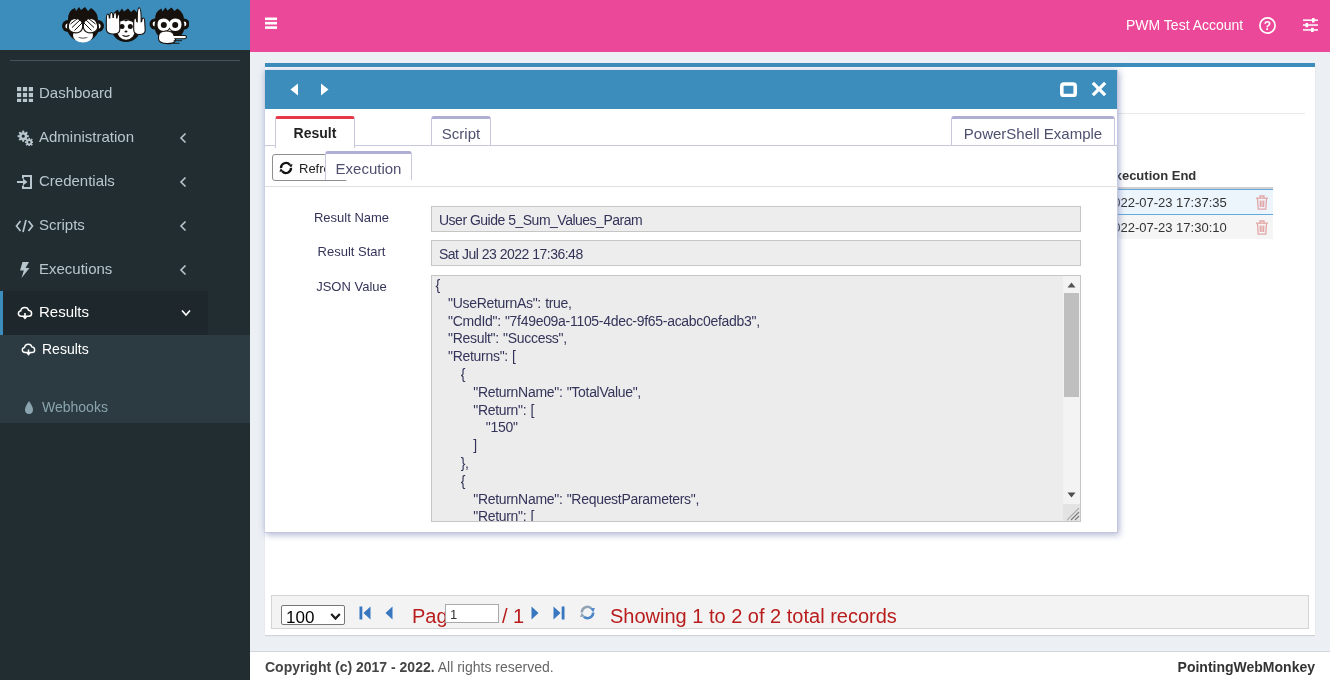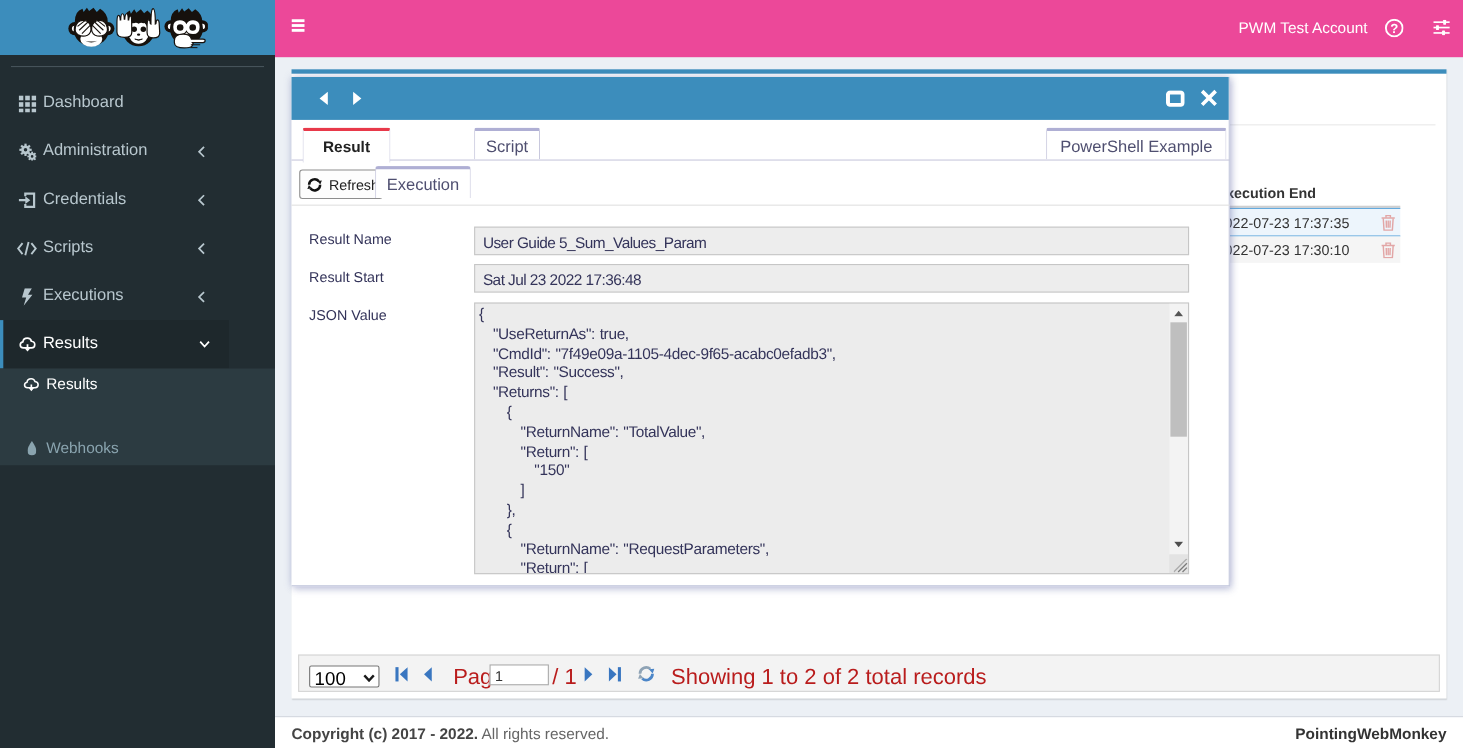--- a/index.html
+++ b/index.html
@@ -56,21 +56,21 @@
 #modal { left:265px; top:70px; width:853px; height:463px; background:#fff; border-right:1px solid #c3c7dd; border-bottom:1px solid #c3c7dd; box-shadow:0 0 7px rgba(110,120,175,0.42), 2px 3px 6px rgba(110,120,175,0.25); }
 #mtitle { position:absolute; left:0; top:0; width:100%; height:39px; background:#3c8dbc; }
 #mtitle .ttl { position:absolute; left:87px; top:11px; color:#fff; font-size:15px; font-weight:400; letter-spacing:-0.05px; }
 .tab { position:absolute; top:45.5px; height:29px; z-index:1; background:#fff; border:1px solid #c8c8dd; border-top:3px solid #afafd4; border-bottom:none; border-radius:3px 3px 0 0; color:#4f4f70; font-size:15px; }
 .tab.active { border-top:3px solid #e8394a; color:#222; z-index:3; height:32.5px; font-weight:bold; font-size:14px; }
 .tab span { position:absolute; left:0; right:0; top:6px; text-align:center; z-index:4; }
 #tabline { position:absolute; left:0; top:74.5px; width:853px; height:1px; background:#c8c8dd; z-index:2; }
 #btn-refresh { position:absolute; left:7px; top:84px; width:76px; height:27px; background:#fdfdfd; border:1px solid #8e8e8e; border-radius:3px; }
 #btn-refresh span { position:absolute; left:26px; top:6px; font-size:13px; color:#222; }
 #toolline { position:absolute; left:0; top:116px; width:853px; height:1px; background:#e0e0e0; }
-.frmlabel { position:absolute; width:141px; text-align:left; color:#34345a; font-size:13px; }
+.frmlabel { position:absolute; width:141px; text-align:center; color:#34345a; font-size:13px; }
 .frminput { position:absolute; left:166px; width:650px; height:26px; background:#ededed; border:1px solid #c6c6c6; }
 .frminput span { position:absolute; left:7px; top:5px; font-size:14px; letter-spacing:-0.5px; color:#34345a; }
 #jsonarea { position:absolute; left:166px; top:205px; width:650px; height:247px; background:#ececec; border:1px solid #c6c6c6; overflow:hidden; }
 #jsontext { position:absolute; left:3.5px; top:1px; font-size:14px; letter-spacing:-0.3px; word-spacing:0.6px; line-height:17.8px; color:#34345a; white-space:pre; }
 
 #ta-sb { position:absolute; right:0; top:0; width:17px; height:228px; background:#f3f3f3; }
 #ta-thumb { position:absolute; left:1px; top:17px; width:15px; height:104px; background:#bfbfbf; }
 #ta-grip { position:absolute; right:0; bottom:0; width:17px; height:17px; background:#e3e3e3; }
 </style>
 </head>
@@ -343,21 +343,21 @@
       <svg class="abs" style="left:795px; top:11.5px;" width="17" height="15.5" viewBox="0 0 17 15.5">
         <rect x="1.8" y="2.0" width="13.4" height="11.5" rx="2.0" fill="none" stroke="#fff" stroke-width="3.6"></rect>
       </svg>
       <svg class="abs" style="left:826px; top:11px;" width="16" height="16" viewBox="0 0 16 16">
         <path d="M3 0.7 L8 5.7 L13 0.7 L15.3 3 L10.3 8 L15.3 13 L13 15.3 L8 10.3 L3 15.3 L0.7 13 L5.7 8 L0.7 3 Z" fill="#fff"></path>
       </svg>
     </div>
     <div class="tab active" style="left:10px; width:80px;">
         <span>Result</span>
       </div>
-    <div class="tab" style="left:76px; width:87px;margin-top:35px;">
+    <div class="tab" style="left:60px; width:87px;margin-top:35px;">
         <span>Execution</span>
       </div>
     <div class="tab" style="left:166px; width:60px;">
         <span>Script</span>
       </div>
     <div class="tab" style="left:686px; width:164px;">
         <span>PowerShell Example</span>
       </div>
     <div id="tabline"></div>
     <div id="btn-refresh">

